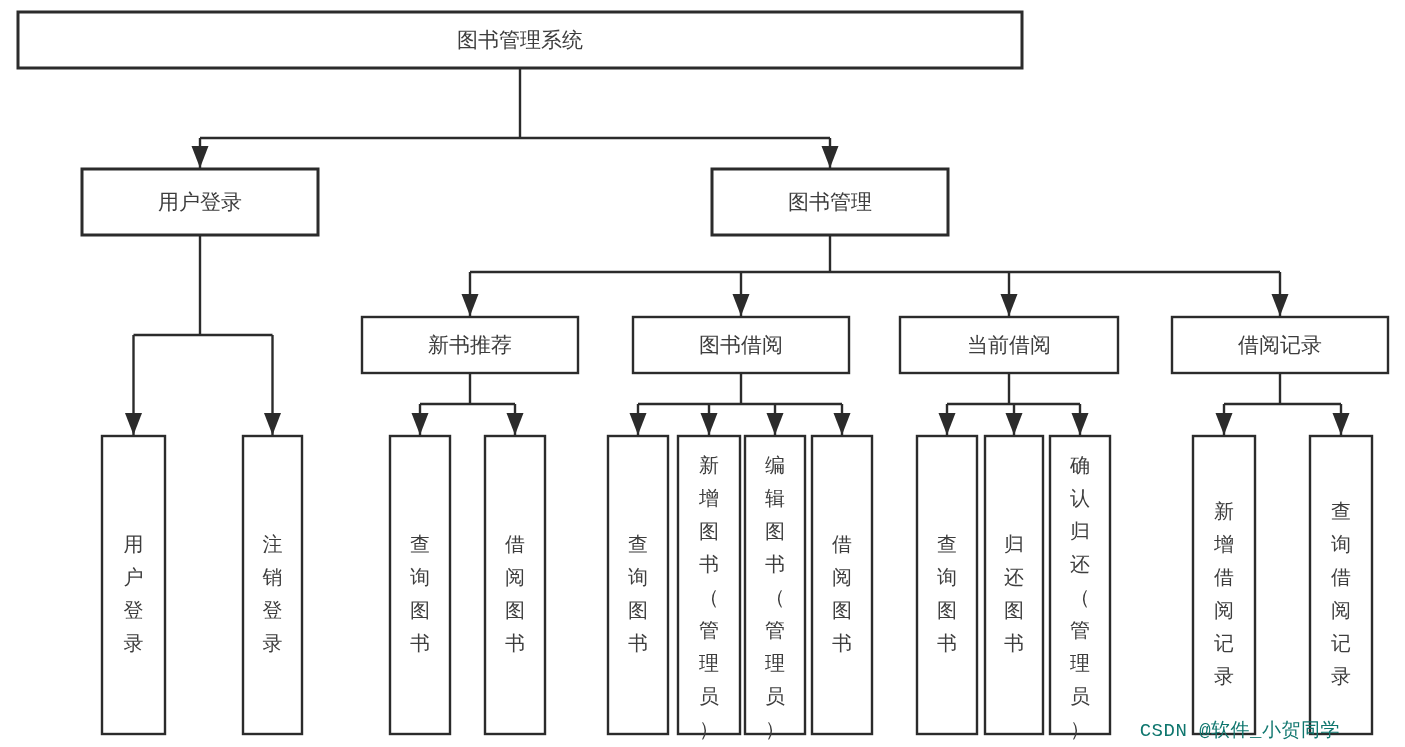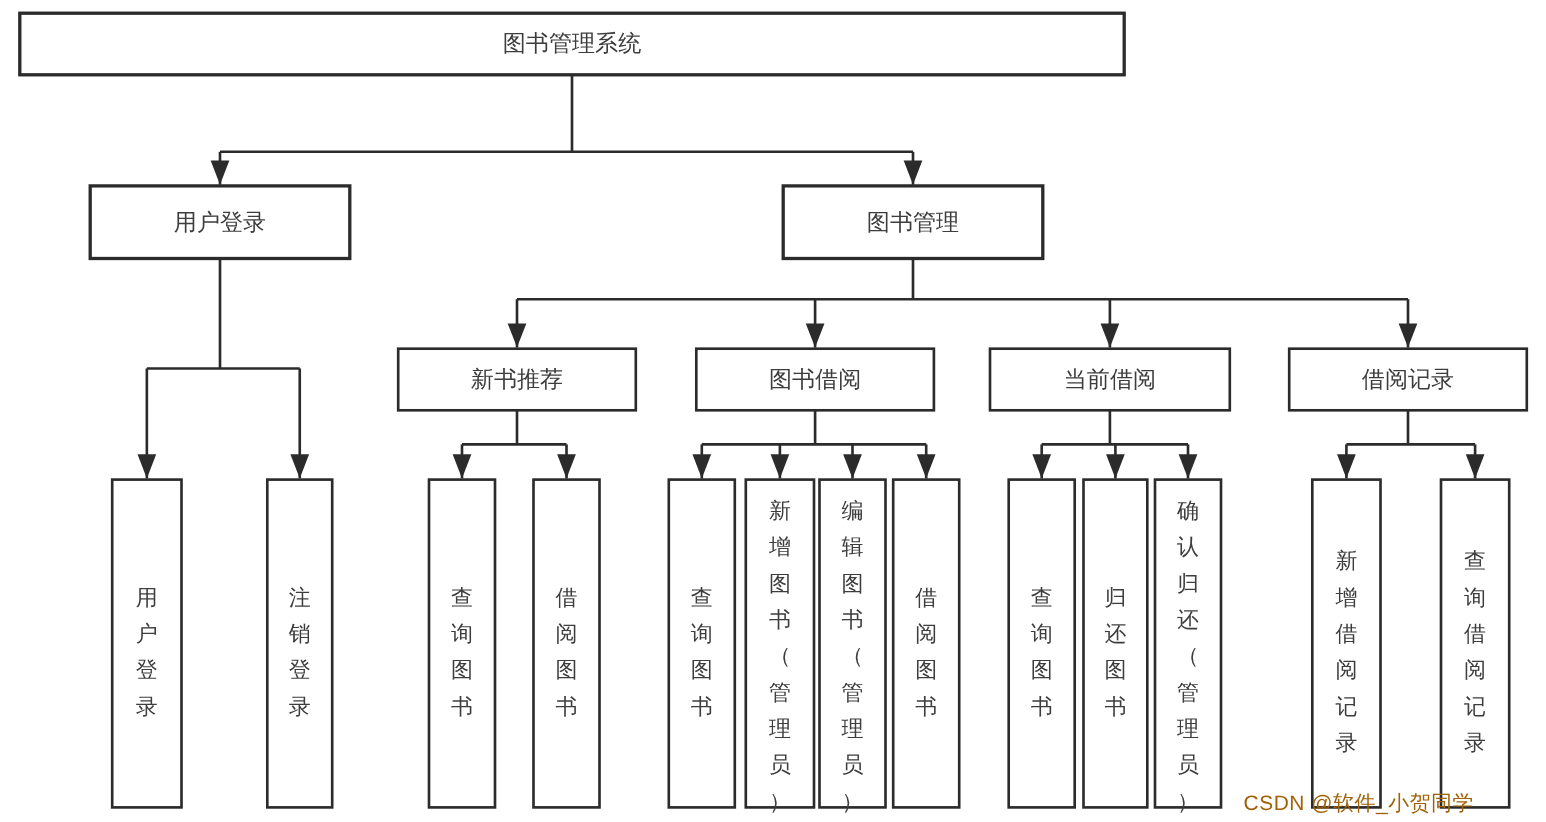--- a/index.html
+++ b/index.html
@@ -56,23 +56,23 @@
     fill: #3d3d3d;
     font-family: "DejaVu Sans", "Liberation Sans", sans-serif;
     font-size: 20px;
     text-anchor: middle;
   }
 
   .watermark {
     position: absolute;
     right: 6px;
     bottom: 4px;
-    font-family: Liberation Sans, sans-serif;
+    font-family: Liberation Mono, monospace;
     font-size: 19px;
-    color: #a16207;
+    color: #0f766e;
     white-space: nowrap;
     letter-spacing: 0.5px;
     user-select: none;
   }
 </style>
 </head>
 <body>
 
 <div id="diagram-root">
   <svg id="diagram-svg" width="1405" height="747" viewBox="0 0 1405 747" xmlns="http://www.w3.org/2000/svg">

